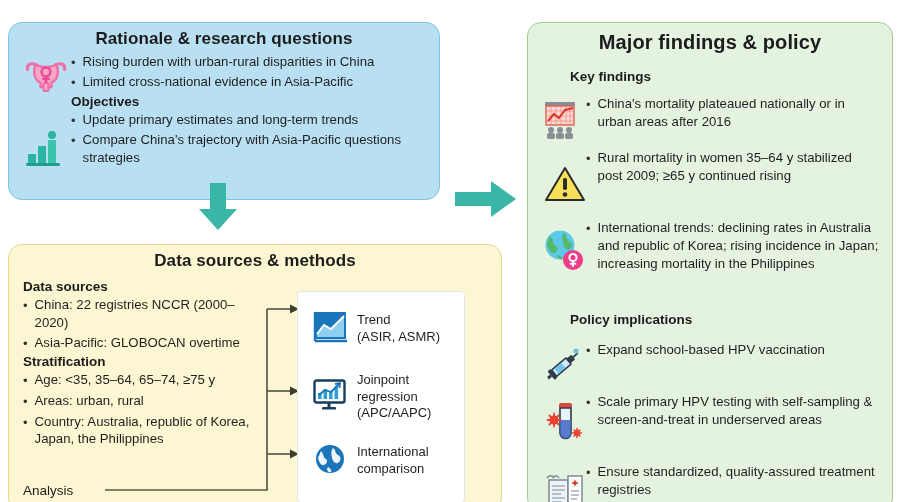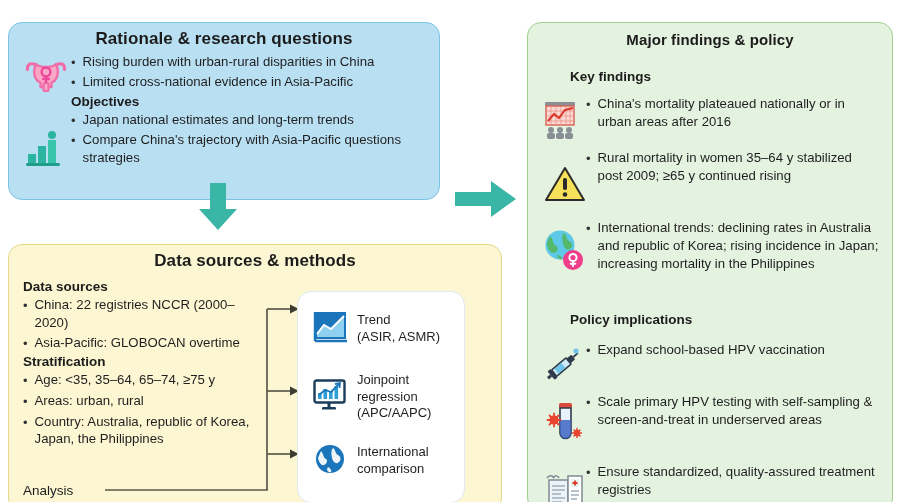--- a/index.html
+++ b/index.html
@@ -36,21 +36,21 @@
 
   
   .panel-title {
     text-align: center;
     font-weight: bold;
     color: #1c1c1c;
     letter-spacing: .1px;
   }
   .title-rationale { font-size: 17px; padding-top: 6px; }
   .title-methods   { font-size: 17px; padding-top: 6px; }
-  .title-findings  { font-size: 15px; padding-top: 8px; }
+  .title-findings  { font-size: 20px; padding-top: 8px; }
 
   .sub-head {
     font-weight: bold;
     font-size: 13.5px;
     color: #1c1c1c;
   }
   .row {
     display: flex;
     align-items: flex-start;
     gap: 7px;
@@ -88,21 +88,21 @@
   .meth-analysis {
     position: absolute; left: 14px; top: 238px;
     font-weight: normal; font-size: 13.5px; color: #1c1c1c;
   }
 
   .meth-box {
     position: absolute; left: 288px; top: 46px;
     width: 168px; height: 212px;
     background: #ffffff;
     border: 1.5px solid #dfe9ef;
-    border-radius: 14px;
+    border-radius: 4px;
   }
   .meth-item {
     position: absolute;
     display: flex; align-items: center; gap: 9px;
     left: 14px; right: 8px;
   }
   .meth-item .m-lbl { font-size: 13px; line-height: 1.28; color: #1f1f1f; }
   .mi-1 { top: 18px; }
   .mi-2 { top: 80px; }
   .mi-3 { top: 150px; }
@@ -177,21 +177,21 @@
         <span class="bullet">•</span>
         <span class="txt">Rising burden with urban-rural disparities in China</span>
       </div>
       <div class="row">
         <span class="bullet">•</span>
         <span class="txt">Limited cross-national evidence in Asia-Pacific</span>
       </div>
       <div class="sub-head rat-obj">Objectives</div>
       <div class="row">
         <span class="bullet">•</span>
-        <span class="txt">Japan national estimates and long-term trends</span>
+        <span class="txt">Update primary estimates and long-term trends</span>
       </div>
       <div class="row">
         <span class="bullet">•</span>
         <span class="txt">Compare China's trajectory with Asia-Pacific questions strategies</span>
       </div>
     </div>
   </div>
 
   <div class="arrow-down">
     <svg width="44" height="48" viewBox="0 0 44 48">

